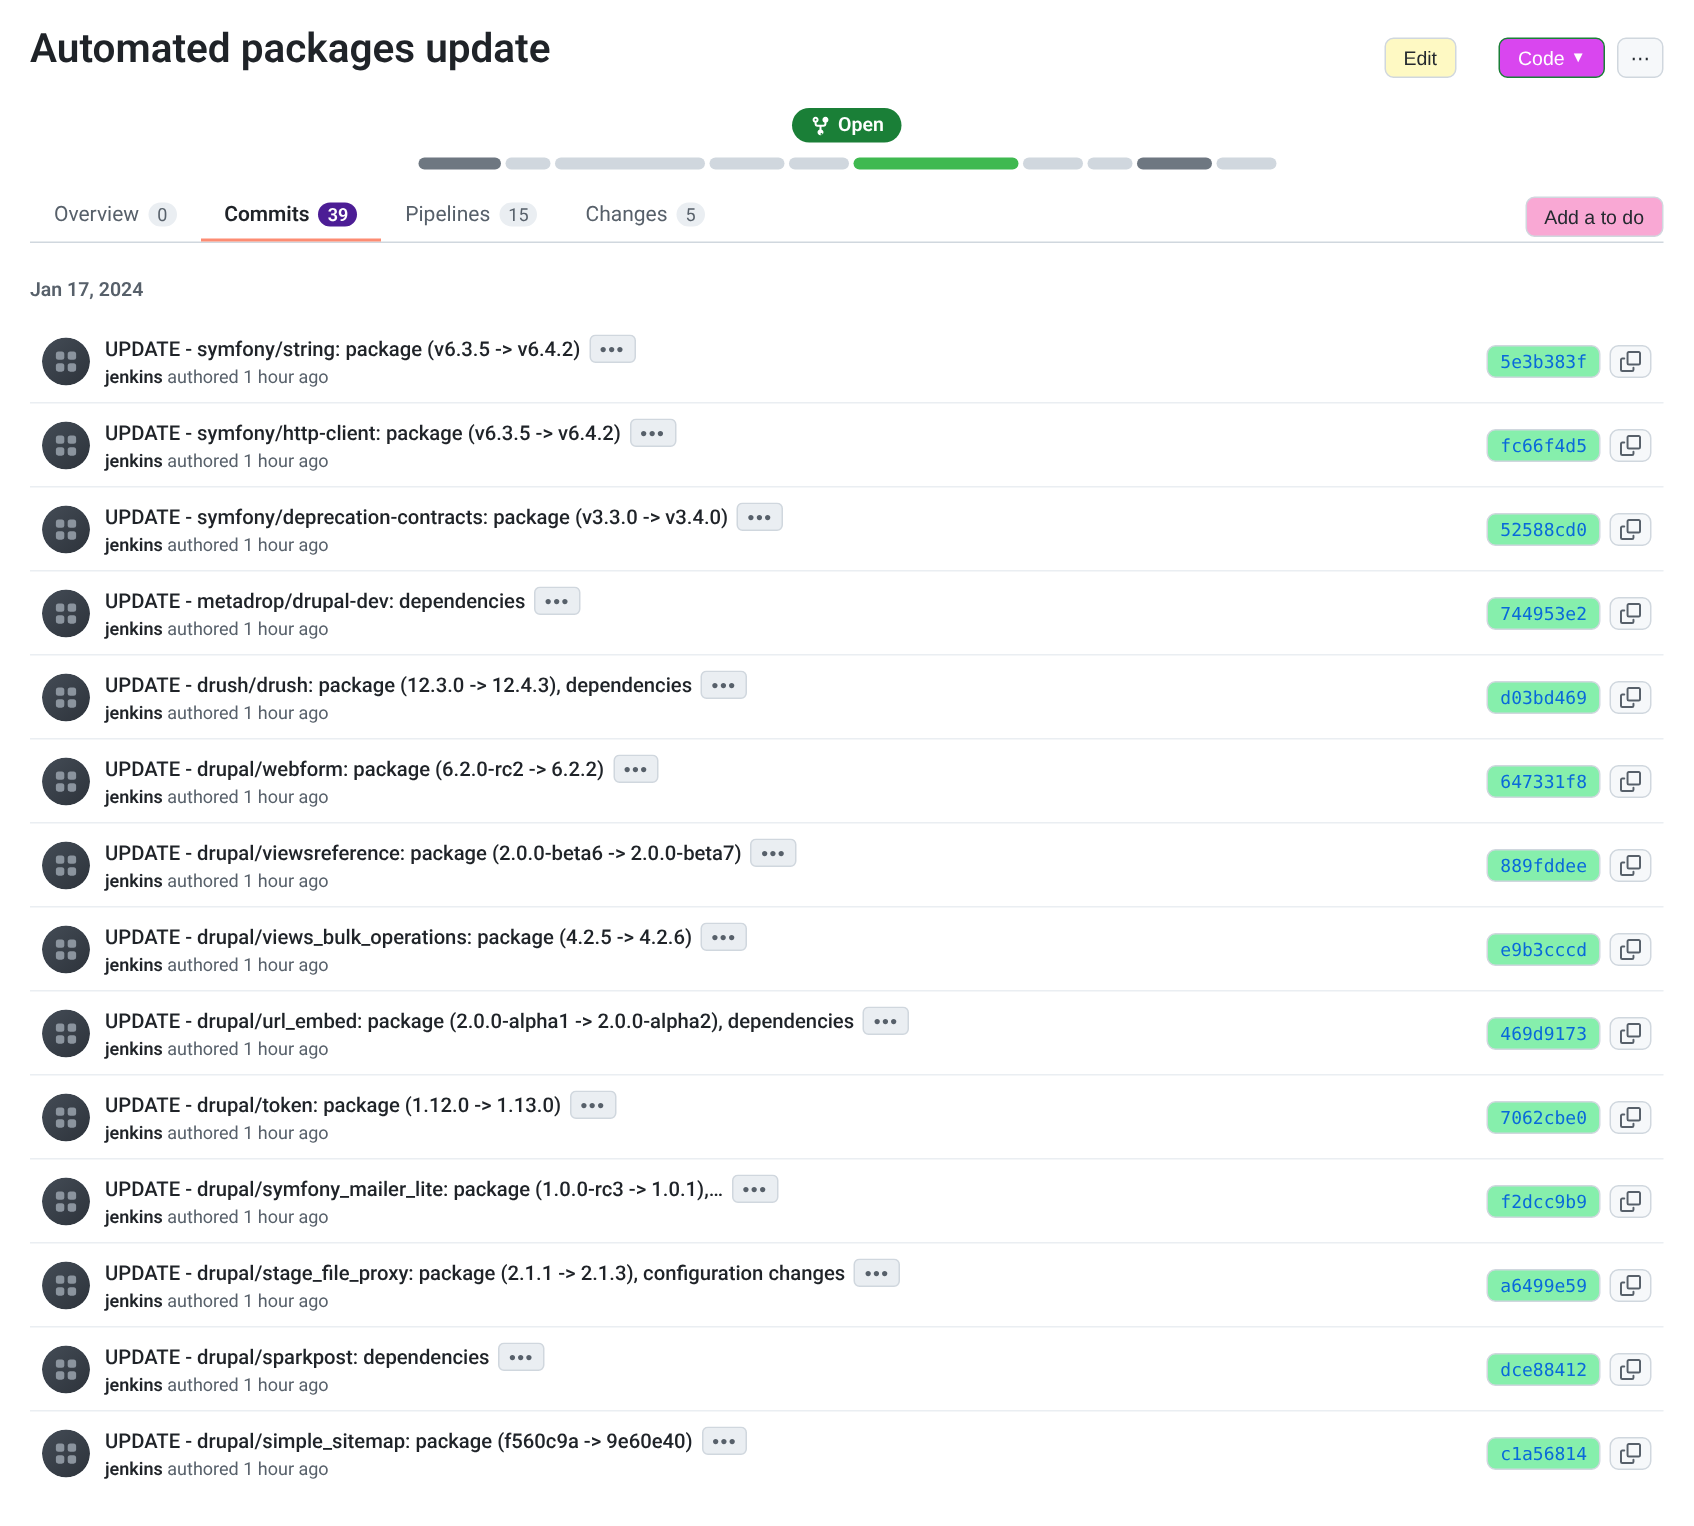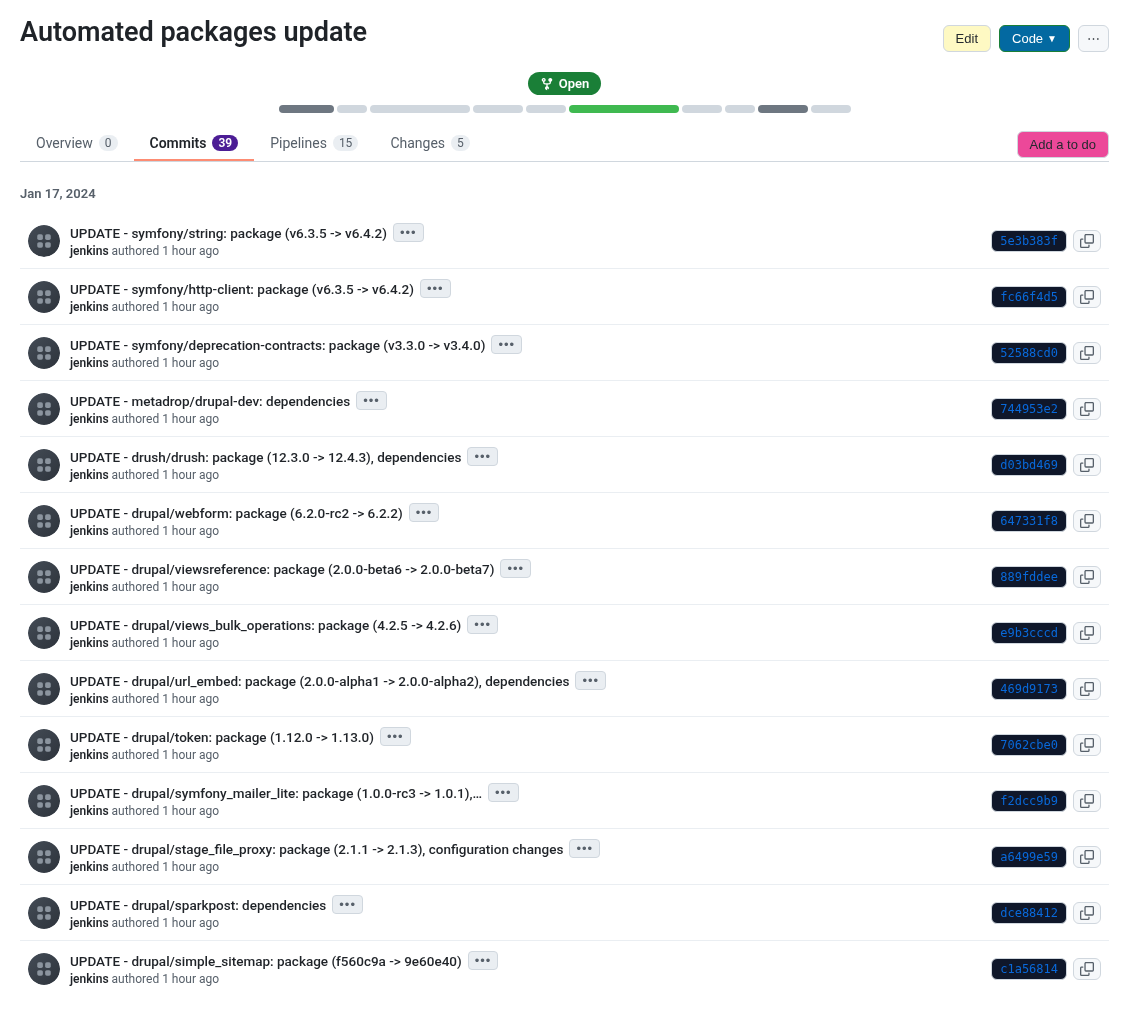--- a/index.html
+++ b/index.html
@@ -51,23 +51,24 @@
       font-weight: 500;
       cursor: pointer;
       border: 1px solid;
     }
     .btn-default {
       background: #fef9c3;
       border-color: #d0d7de;
       color: #24292f;
     }
     .btn-primary {
-      background: #0369a1;
+      background: #d946ef;
       border-color: #1a7f37;
       color: #fff;
+      margin-left: 20px;
     }
     .btn-icon {
       background: #f6f8fa;
       border-color: #d0d7de;
       color: #24292f;
       padding: 5px 8px;
     }
     .tabs {
       display: flex;
       align-items: center;
@@ -98,21 +99,21 @@
       border-radius: 20px;
       padding: 1px 6px;
       font-size: 12px;
     }
     .tab.active .tab-count {
       background: #4c1d95;
       color: #fff;
     }
     .add-todo-btn {
       margin-left: auto;
-      background: #ec4899;
+      background: #f9a8d4;
       border: 1px solid #d0d7de;
       border-radius: 6px;
       padding: 5px 12px;
       font-size: 13px;
       cursor: pointer;
       color: #24292f;
     }
     .date-header {
       font-size: 13px;
       font-weight: 600;
@@ -204,21 +205,21 @@
     }
     .commit-hash-section {
       display: flex;
       align-items: center;
       gap: 6px;
       flex-shrink: 0;
     }
     .commit-hash {
       font-family: 'SFMono-Regular', Consolas, monospace;
       font-size: 12px;
-      background: #0f172a;
+      background: #86efac;
       border: 1px solid #d0d7de;
       border-radius: 6px;
       padding: 3px 8px;
       color: #0969da;
       text-decoration: none;
     }
     .copy-btn {
       display: inline-flex;
       align-items: center;
       justify-content: center;

